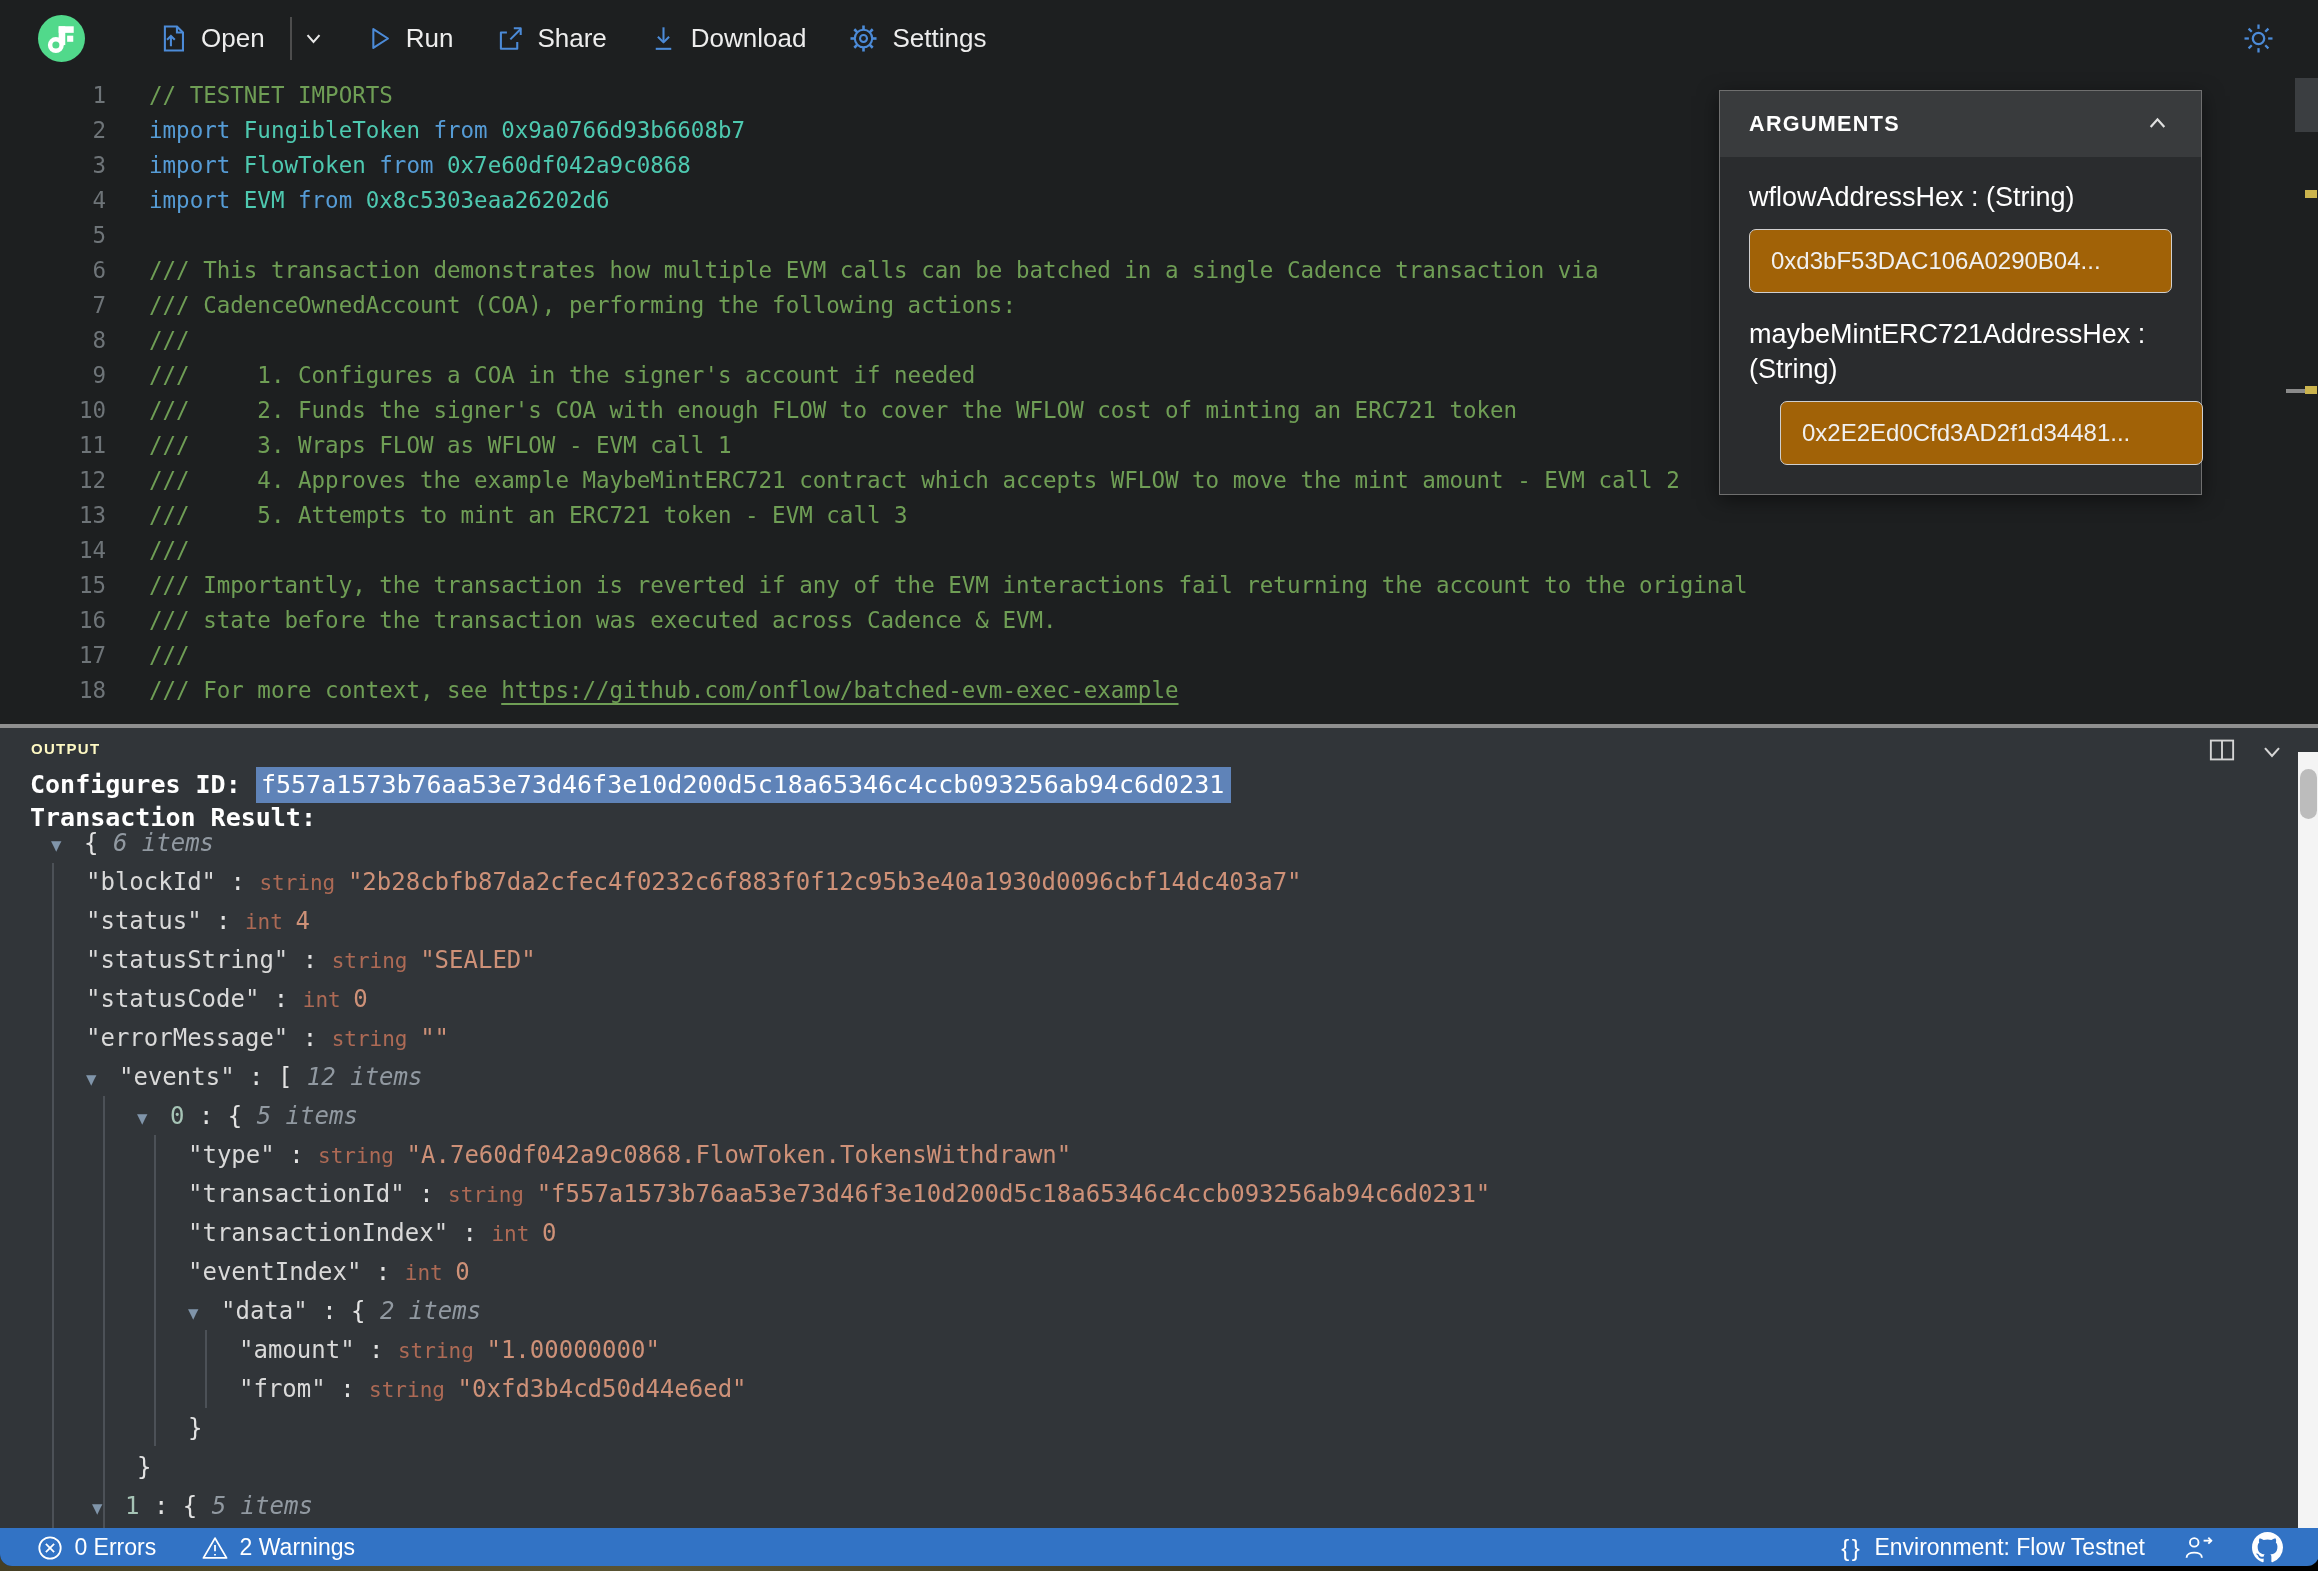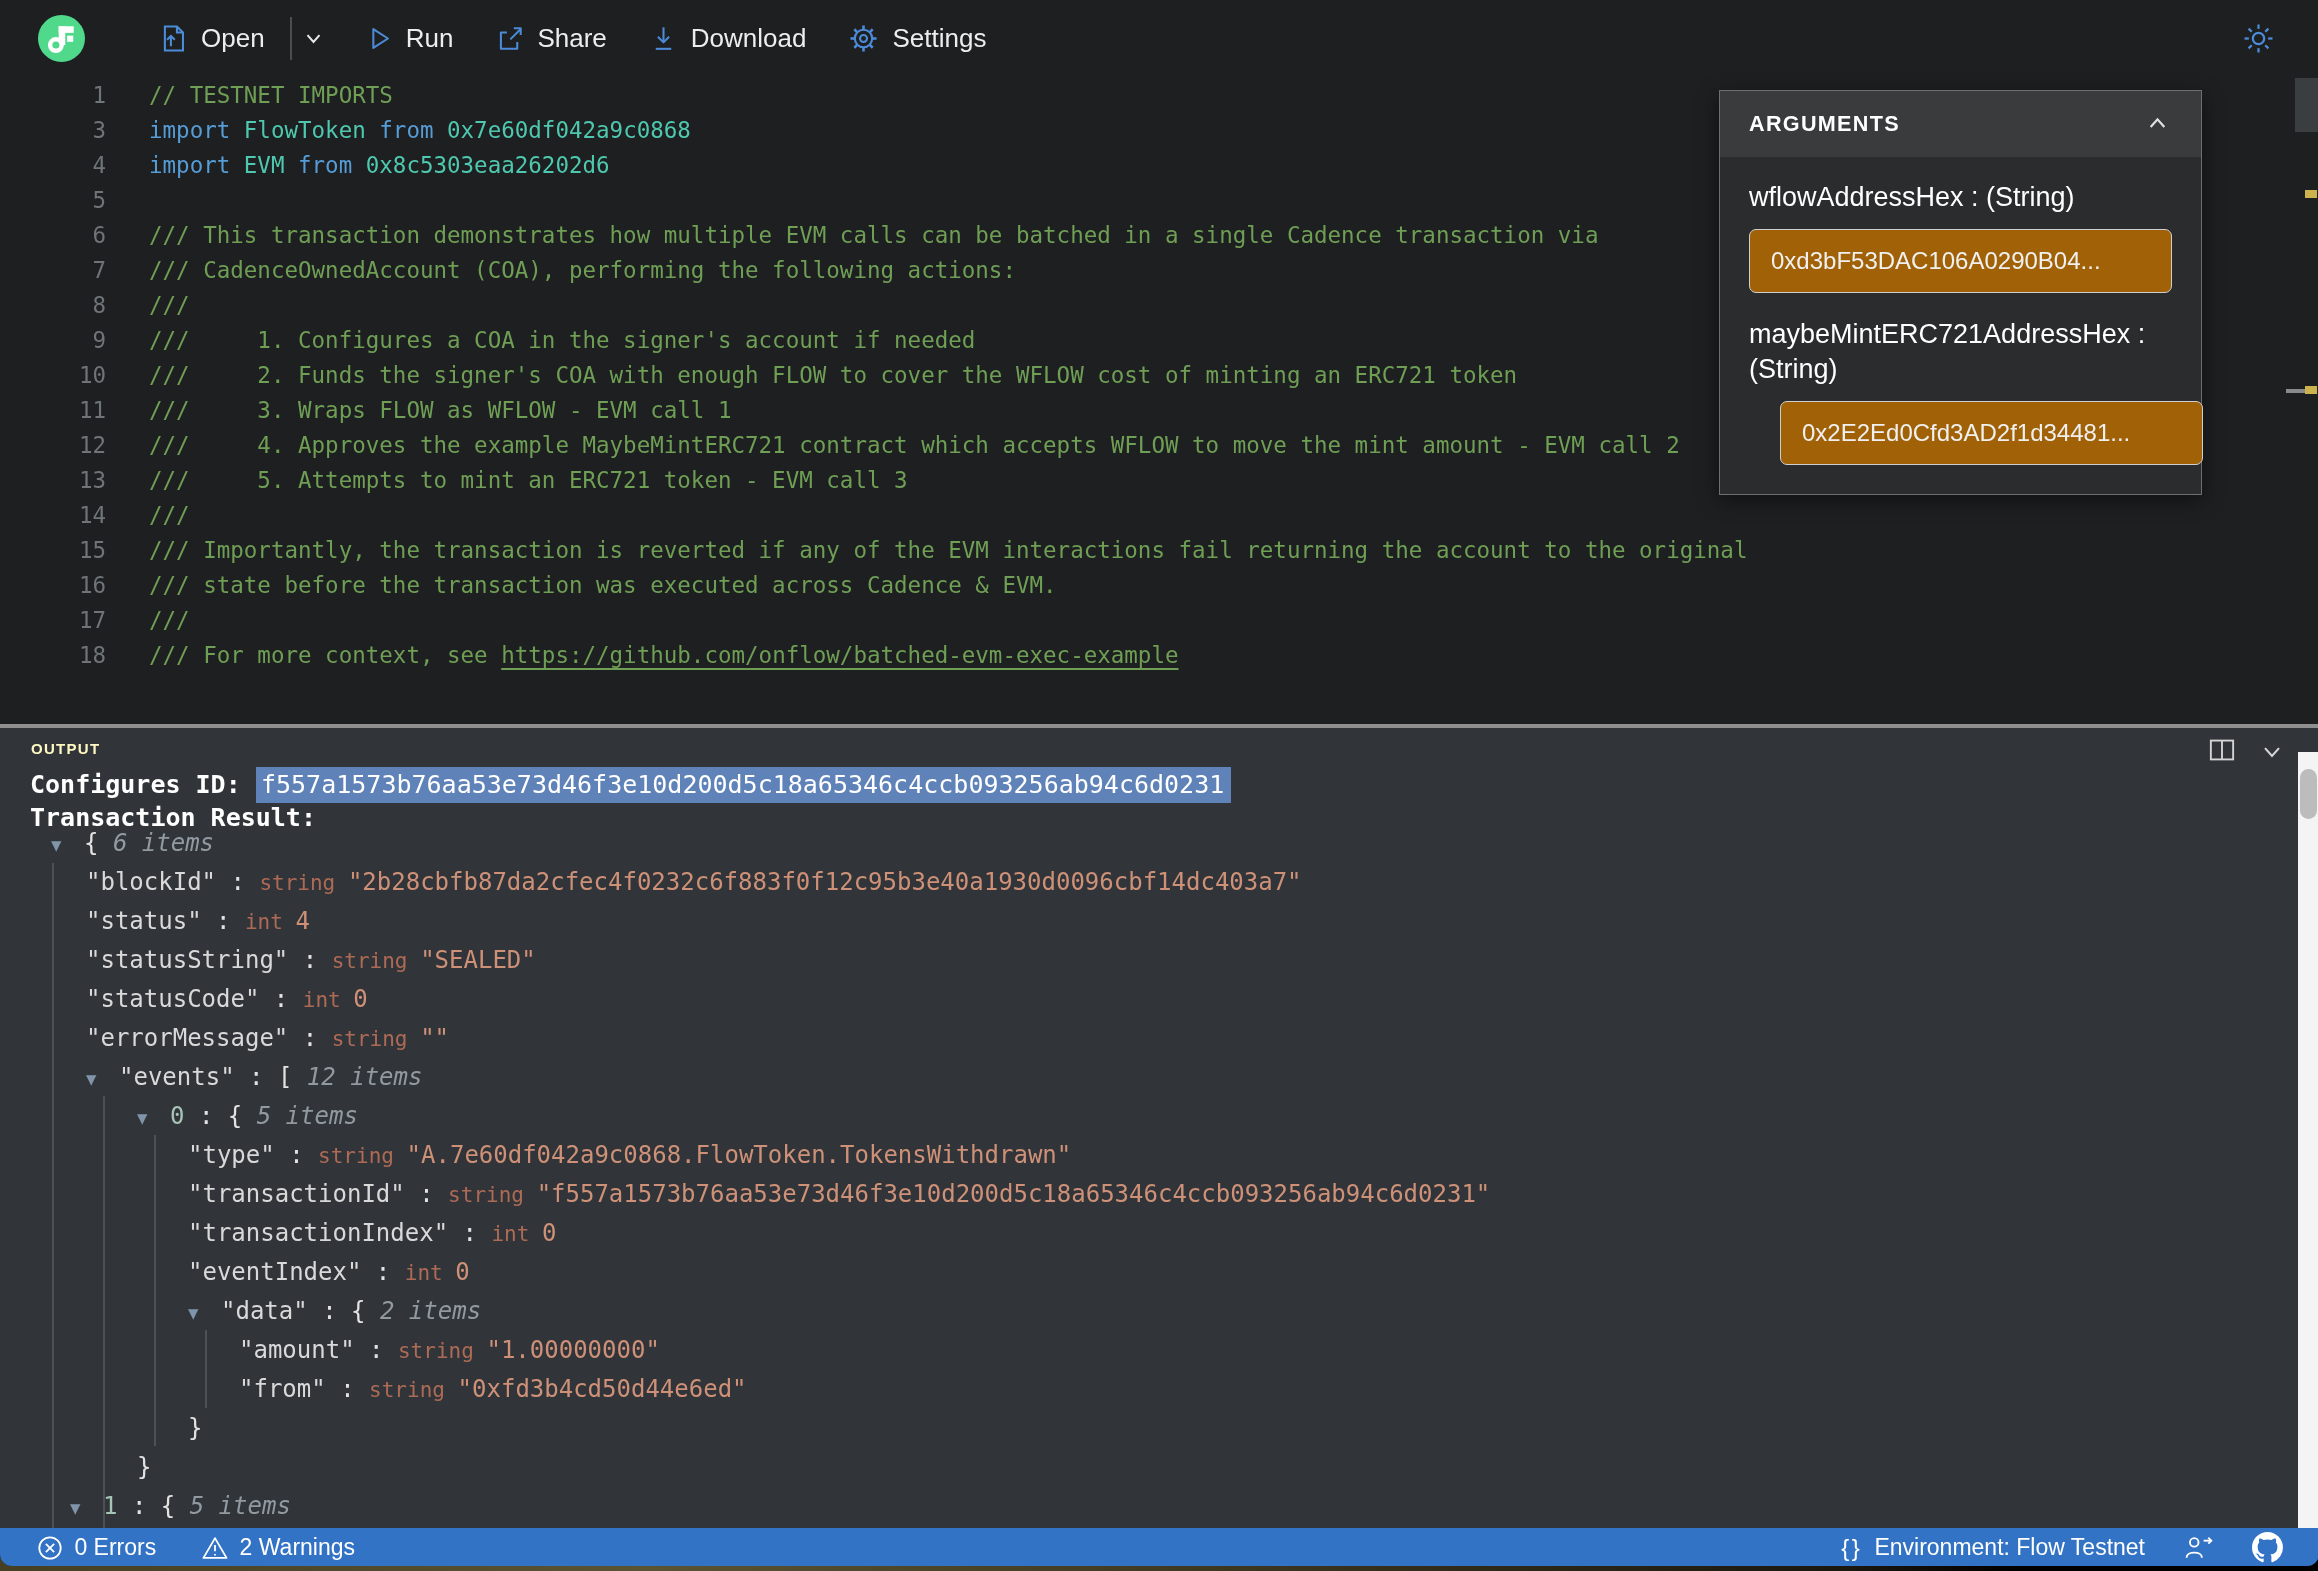--- a/index.html
+++ b/index.html
@@ -175,20 +175,21 @@
           <path d="M27.7 27.7 l3.6 3.6"></path>
         <path d="M31.3 8.7 l-3.6 3.6"></path>
           <path d="M12.3 27.7 l-3.6 3.6"></path>
       </svg>
     </div>
   </header>
 
   <main class="editor">
     <div class="code-lines">
         <div class="code-line"><span class="line-num">1</span><span class="line-code"><span class="tok-com">// TESTNET IMPORTS</span></span></div>
+        <div class="code-line"><span class="line-num">2</span><span class="line-code"><span class="tok-kw">import </span><span class="tok-ty">FungibleToken </span><span class="tok-kw">from </span><span class="tok-ad">0x9a0766d93b6608b7</span></span></div>
         <div class="code-line"><span class="line-num">3</span><span class="line-code"><span class="tok-kw">import </span><span class="tok-ty">FlowToken </span><span class="tok-kw">from </span><span class="tok-ad">0x7e60df042a9c0868</span></span></div>
         <div class="code-line"><span class="line-num">4</span><span class="line-code"><span class="tok-kw">import </span><span class="tok-ty">EVM </span><span class="tok-kw">from </span><span class="tok-ad">0x8c5303eaa26202d6</span></span></div>
         <div class="code-line"><span class="line-num">5</span><span class="line-code"></span></div>
         <div class="code-line"><span class="line-num">6</span><span class="line-code"><span class="tok-com">/// This transaction demonstrates how multiple EVM calls can be batched in a single Cadence transaction via</span></span></div>
         <div class="code-line"><span class="line-num">7</span><span class="line-code"><span class="tok-com">/// CadenceOwnedAccount (COA), performing the following actions:</span></span></div>
         <div class="code-line"><span class="line-num">8</span><span class="line-code"><span class="tok-com">///</span></span></div>
         <div class="code-line"><span class="line-num">9</span><span class="line-code"><span class="tok-com">///     1. Configures a COA in the signer's account if needed</span></span></div>
         <div class="code-line"><span class="line-num">10</span><span class="line-code"><span class="tok-com">///     2. Funds the signer's COA with enough FLOW to cover the WFLOW cost of minting an ERC721 token</span></span></div>
         <div class="code-line"><span class="line-num">11</span><span class="line-code"><span class="tok-com">///     3. Wraps FLOW as WFLOW - EVM call 1</span></span></div>
         <div class="code-line"><span class="line-num">12</span><span class="line-code"><span class="tok-com">///     4. Approves the example MaybeMintERC721 contract which accepts WFLOW to move the mint amount - EVM call 2</span></span></div>
@@ -258,21 +259,21 @@
         <div class="tree-row" style="padding-left: 137px;"><span class="tri">▼</span><span class="j-x">0</span><span class="j-p"> : { </span><span class="j-i">5 items</span></div>
         <div class="tree-row" style="padding-left: 188px;"><span class="j-k">"type"</span><span class="j-p"> : </span><span class="j-t">string </span><span class="j-s">"A.7e60df042a9c0868.FlowToken.TokensWithdrawn"</span></div>
         <div class="tree-row" style="padding-left: 188px;"><span class="j-k">"transactionId"</span><span class="j-p"> : </span><span class="j-t">string </span><span class="j-s">"f557a1573b76aa53e73d46f3e10d200d5c18a65346c4ccb093256ab94c6d0231"</span></div>
         <div class="tree-row" style="padding-left: 188px;"><span class="j-k">"transactionIndex"</span><span class="j-p"> : </span><span class="j-t">int </span><span class="j-n">0</span></div>
         <div class="tree-row" style="padding-left: 188px;"><span class="j-k">"eventIndex"</span><span class="j-p"> : </span><span class="j-t">int </span><span class="j-n">0</span></div>
         <div class="tree-row" style="padding-left: 188px;"><span class="tri">▼</span><span class="j-k">"data"</span><span class="j-p"> : { </span><span class="j-i">2 items</span></div>
         <div class="tree-row" style="padding-left: 239px;"><span class="j-k">"amount"</span><span class="j-p"> : </span><span class="j-t">string </span><span class="j-s">"1.00000000"</span></div>
         <div class="tree-row" style="padding-left: 239px;"><span class="j-k">"from"</span><span class="j-p"> : </span><span class="j-t">string </span><span class="j-s">"0xfd3b4cd50d44e6ed"</span></div>
         <div class="tree-row" style="padding-left: 188px;"><span class="j-p">}</span></div>
         <div class="tree-row" style="padding-left: 137px;"><span class="j-p">}</span></div>
-        <div class="tree-row" style="padding-left: 70px;"><span class="tri">▼</span><span class="j-x">1</span><span class="j-p"> : { </span><span class="j-i">5 items</span></div>
+        <div class="tree-row" style="padding-left: 92px;"><span class="tri">▼</span><span class="j-x">1</span><span class="j-p"> : { </span><span class="j-i">5 items</span></div>
         <div class="tree-row" style="padding-left: 188px;"></div>
       </div>
 
     <div class="osb-track">
       <div class="osb-thumb"></div>
     </div>
   </section>
 
   <footer class="statusbar">
     <div class="sb-item">

